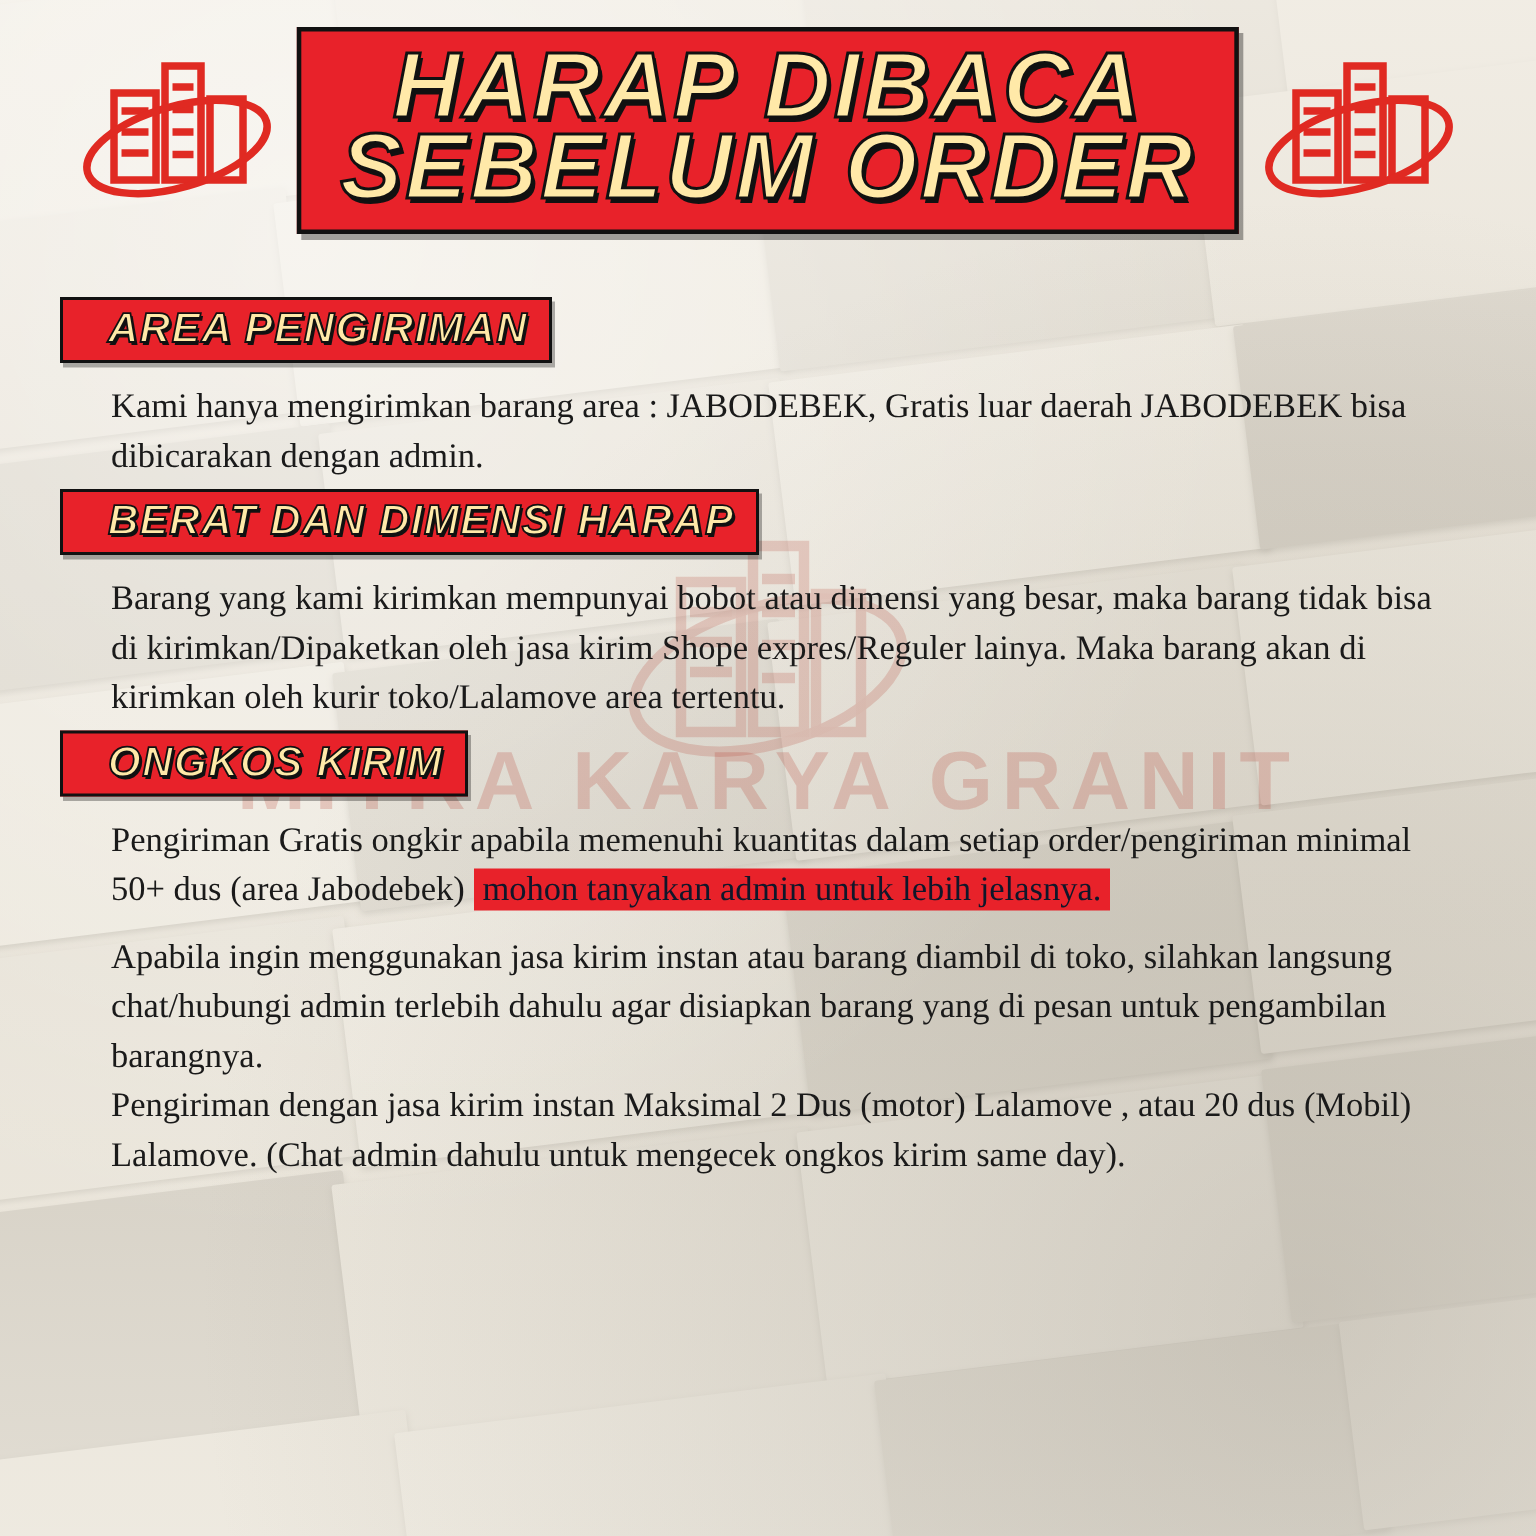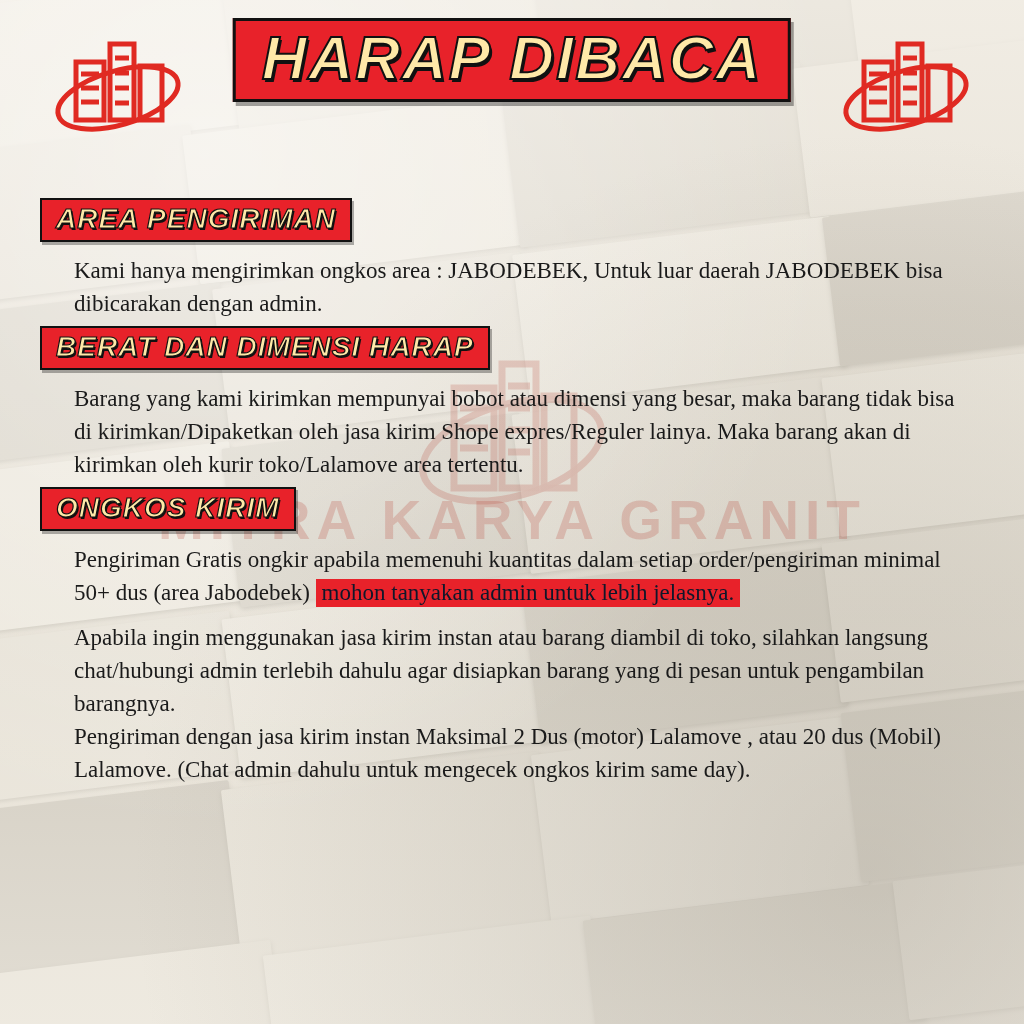--- a/index.html
+++ b/index.html
@@ -116,21 +116,21 @@
   .content {
     position: relative;
     padding: 8px 40px 0 40px;
   }
   .section { margin-bottom: 6px; }
 
   .section-head {
     display: inline-block;
     background: #e8222a;
     border: 2px solid #111;
-    padding: 3px 14px 5px 14px;
+    padding: 3px 14px 5px 30px;
     margin-left: 0px;
     box-shadow: 2px 3px 0 rgba(0,0,0,0.3);
   }
   .section-head span {
     font-family: "Liberation Sans", sans-serif;
     font-weight: bold;
     font-style: italic;
     font-size: 28px;
     line-height: 32px;
     letter-spacing: 1px;
@@ -234,20 +234,21 @@
         <line x1="67" y1="30" x2="81" y2="30"></line>
         <line x1="67" y1="45" x2="81" y2="45"></line>
         <line x1="67" y1="60" x2="81" y2="60"></line>
         <line x1="67" y1="75" x2="81" y2="75"></line>
         <ellipse cx="70" cy="70" rx="62" ry="27" transform="rotate(-16 70 70)"></ellipse>
       </g>
     </svg>
 
     <div class="title-box">
       <div class="title-line">HARAP DIBACA</div>
+      <div class="title-line">SEBELUM ORDER</div>
     </div>
 
     <svg class="logo right" viewBox="0 0 140 110">
       <g fill="none" stroke="#e02a22" stroke-width="5">
         <rect x="28" y="34" width="28" height="58"></rect>
         <rect x="62" y="16" width="24" height="76"></rect>
         <rect x="92" y="38" width="22" height="54"></rect>
         <line x1="33" y1="46" x2="51" y2="46"></line>
         <line x1="33" y1="60" x2="51" y2="60"></line>
         <line x1="33" y1="74" x2="51" y2="74"></line>
@@ -260,21 +261,21 @@
     </svg>
   </div>
 
   <div class="content">
 
     <div class="section">
       <div class="section-head">
         <span>AREA PENGIRIMAN</span>
       </div>
       <div class="section-body">
-        <p>Kami hanya mengirimkan ongkos area : JABODEBEK, Untuk luar daerah JABODEBEK bisa dibicarakan dengan admin.</p>
+        <p>Kami hanya mengirimkan barang area : JABODEBEK, Gratis luar daerah JABODEBEK bisa dibicarakan dengan admin.</p>
       </div>
     </div>
 
     <div class="section">
       <div class="section-head">
         <span>BERAT DAN DIMENSI HARAP</span>
       </div>
       <div class="section-body">
         <p>Barang yang kami kirimkan mempunyai bobot atau dimensi yang besar, maka barang tidak bisa di kirimkan/Dipaketkan oleh jasa kirim Shope expres/Reguler lainya. Maka barang akan di kirimkan oleh kurir toko/Lalamove area tertentu.</p>
       </div>

